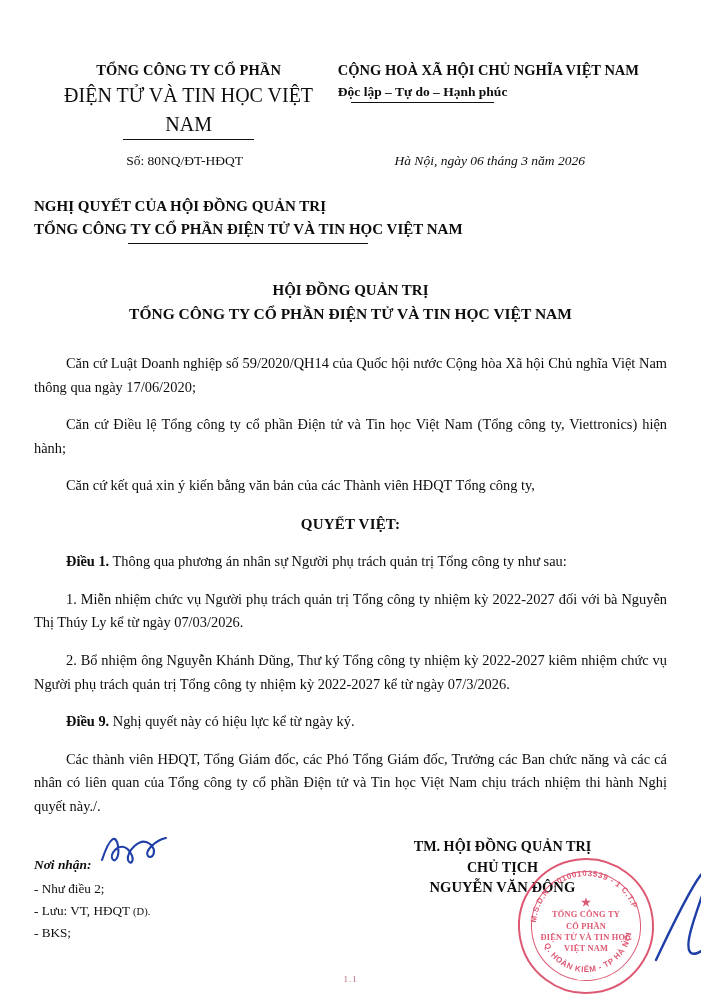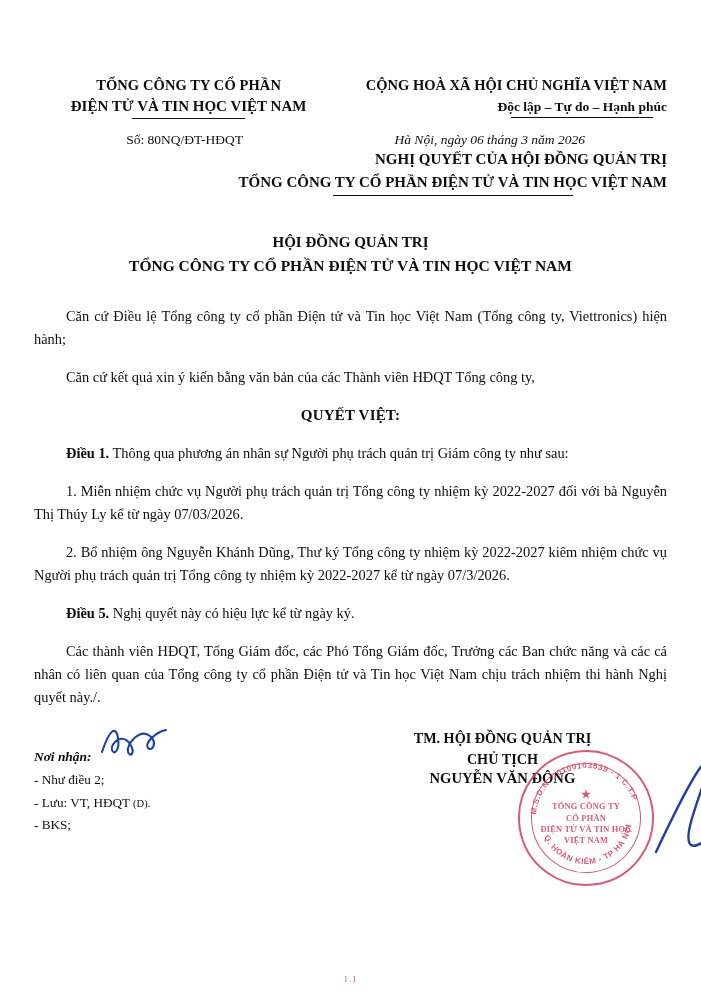--- a/index.html
+++ b/index.html
@@ -21,42 +21,42 @@
     padding: 48px 34px 0 34px;
     box-sizing: border-box;
   }
 
   
   .header {
     display: flex;
     flex-direction: row;
     align-items: flex-start;
     justify-content: space-between;
-    margin-top: 27px;
+    margin-top: 12px;
   }
   .header-left {
     width: 46%;
     text-align: center;
     padding-left: 18px;
     box-sizing: border-box;
   }
   .header-right {
     width: 52%;
-    text-align: right;
+    text-align: left;
     box-sizing: border-box;
   }
   .org-line1 {
     font-size: 14.5px;
     font-weight: bold;
     letter-spacing: .1px;
     line-height: 1.45;
   }
   .org-line2 {
-    font-size: 15px;
-    font-weight: bold;
+    font-size: 20px;
+    font-weight: normal;
     line-height: 1.45;
     display: inline-block;
     position: relative;
   }
   .org-underline::after {
     content: "";
     position: absolute;
     left: 26%;
     right: 26%;
     bottom: -1px;
@@ -99,21 +99,22 @@
   .doc-place-date {
     width: 52%;
     text-align: center;
     font-size: 13.5px;
     font-style: italic;
     box-sizing: border-box;
   }
 
   
   .title-block {
-    text-align: right;
+    margin-top: 26px;
+    text-align: left;
   }
   .title-main {
     font-size: 15px;
     font-weight: bold;
     line-height: 1.55;
   }
   .title-sub {
     font-size: 15px;
     font-weight: bold;
     line-height: 1.55;
@@ -324,31 +325,32 @@
     <div class="title-main">NGHỊ QUYẾT CỦA HỘI ĐỒNG QUẢN TRỊ</div>
     <div class="title-sub">TỔNG CÔNG TY CỔ PHẦN ĐIỆN TỬ VÀ TIN HỌC VIỆT NAM</div>
   </div>
 
   <div class="council-block">
     <div class="council-line1">HỘI ĐỒNG QUẢN TRỊ</div>
     <div class="council-line2">TỔNG CÔNG TY CỔ PHẦN ĐIỆN TỬ VÀ TIN HỌC VIỆT NAM</div>
   </div>
 
   <div class="body-block">
+    <p class="para">Căn cứ Luật Doanh nghiệp số 59/2020/QH14 của Quốc hội nước Cộng hòa Xã hội Chủ nghĩa Việt Nam thông qua ngày 17/06/2020;</p>
     <p class="para">Căn cứ Điều lệ Tổng công ty cổ phần Điện tử và Tin học Việt Nam (Tổng công ty, Viettronics) hiện hành;</p>
     <p class="para">Căn cứ kết quả xin ý kiến bằng văn bản của các Thành viên HĐQT Tổng công ty,</p>
 
     <div class="resolve-head">QUYẾT VIỆT:</div>
 
-    <p class="para"><span class="article-label">Điều 1.</span><span> Thông qua phương án nhân sự Người phụ trách quản trị Giám công ty như sau:</span></p>
+    <p class="para"><span class="article-label">Điều 1.</span><span> Thông qua phương án nhân sự Người phụ trách quản trị Tổng công ty như sau:</span></p>
 
     <p class="para">1. Miễn nhiệm chức vụ Người phụ trách quản trị Tổng công ty nhiệm kỳ 2022-2027 đối với bà Nguyễn Thị Thúy Ly kể từ ngày 07/03/2026.</p>
     <p class="para">2. Bổ nhiệm ông Nguyễn Khánh Dũng, Thư ký Tổng công ty nhiệm kỳ 2022-2027 kiêm nhiệm chức vụ Người phụ trách quản trị Tổng công ty nhiệm kỳ 2022-2027 kể từ ngày 07/3/2026.</p>
 
-    <p class="para"><span class="article-label">Điều 5.</span><span> Nghị quyết này có hiệu lực kể từ ngày ký.</span></p>
+    <p class="para"><span class="article-label">Điều 9.</span><span> Nghị quyết này có hiệu lực kể từ ngày ký.</span></p>
 
     <p class="para">Các thành viên HĐQT, Tổng Giám đốc, các Phó Tổng Giám đốc, Trưởng các Ban chức năng và các cá nhân có liên quan của Tổng công ty cổ phần Điện tử và Tin học Việt Nam chịu trách nhiệm thi hành Nghị quyết này./.</p>
   </div>
 
   <div class="sign-area">
 
     <div class="recipients">
       <span class="recipients-title">Nơi nhận:</span>
       <svg class="ink ink-sign-small" viewBox="0 0 74 40">
         <path d="M6 30 C14 6, 20 4, 22 16 C24 28, 18 34, 16 28 C14 22, 26 10, 34 22 C40 31, 34 36, 32 30 C30 22, 44 6, 54 14 C62 21, 56 30, 52 26 C48 21, 60 10, 70 8" fill="none" stroke="#1f3fa8" stroke-width="2.1" stroke-linecap="round"></path>

